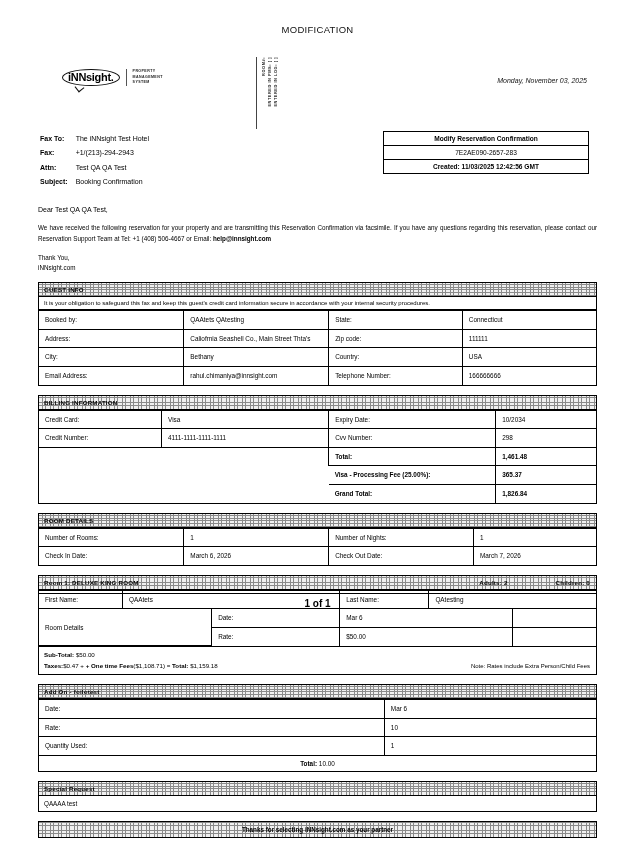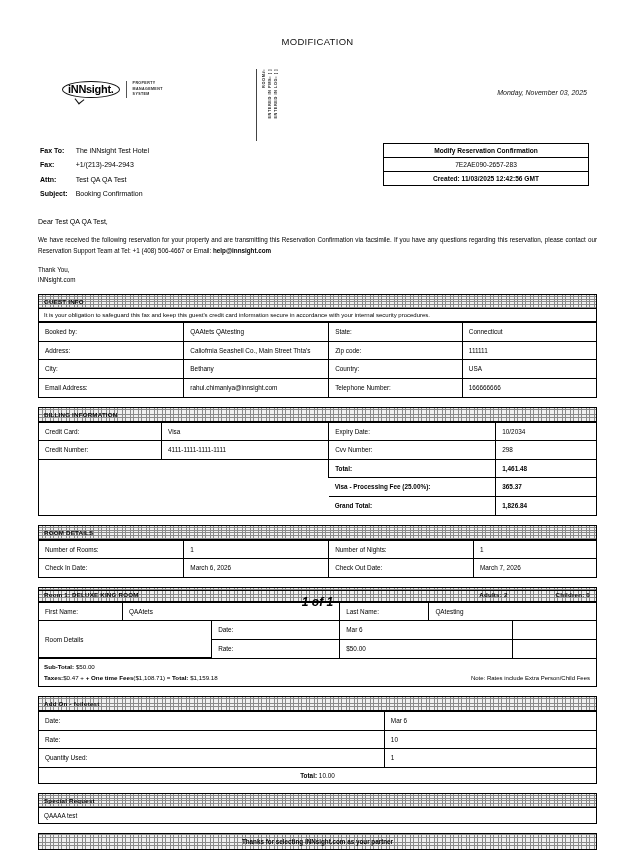--- a/index.html
+++ b/index.html
@@ -6,21 +6,21 @@
   html, body { margin: 0; padding: 0; }
   body {
     width: 635px; height: 857px;
     background: #ffffff;
     font-family: "Liberation Sans", sans-serif;
     color: #000;
     font-size: 7px;
     position: relative;
     overflow: hidden;
   }
-  .page { position: relative; width: 635px; height: 623px; padding: 12px 38px; }
+  .page { position: relative; width: 635px; height: 623px; padding: 0 38px; }
 
   
   .doc-title {
     text-align: center; font-size: 9.5px; letter-spacing: .3px;
     padding-top: 24px; color: #111;
   }
   .hdr-row { position: relative; height: 96px; }
 
   .logo-wrap { position: absolute; left: 12px; top: 34px; display: flex; align-items: center; }
   .logo-mark {
@@ -120,21 +120,21 @@
       repeating-linear-gradient(0deg, #8a8a8a 0 .5px, transparent .5px 1.6px),
       repeating-linear-gradient(90deg, #8a8a8a 0 .5px, transparent .5px 1.6px);
     background-color: #f0f0f0;
   }
 
   .page-footer {
     position: absolute; left: 0; right: 0; bottom: 14px;
     text-align: center;
   }
   .page-footer .rule { border-top: 1.2px solid #000; margin: 0 38px 4px 38px; }
-  .page-footer .num { font-size: 12px; font-weight: bold; font-style: italic; }
+  .page-footer .num { font-size: 10px; font-weight: bold; }
 </style>
 </head>
 <body>
 
 <div class="page">
 
   <div class="doc-title">MODIFICATION</div>
 
   <div class="hdr-row">
 

